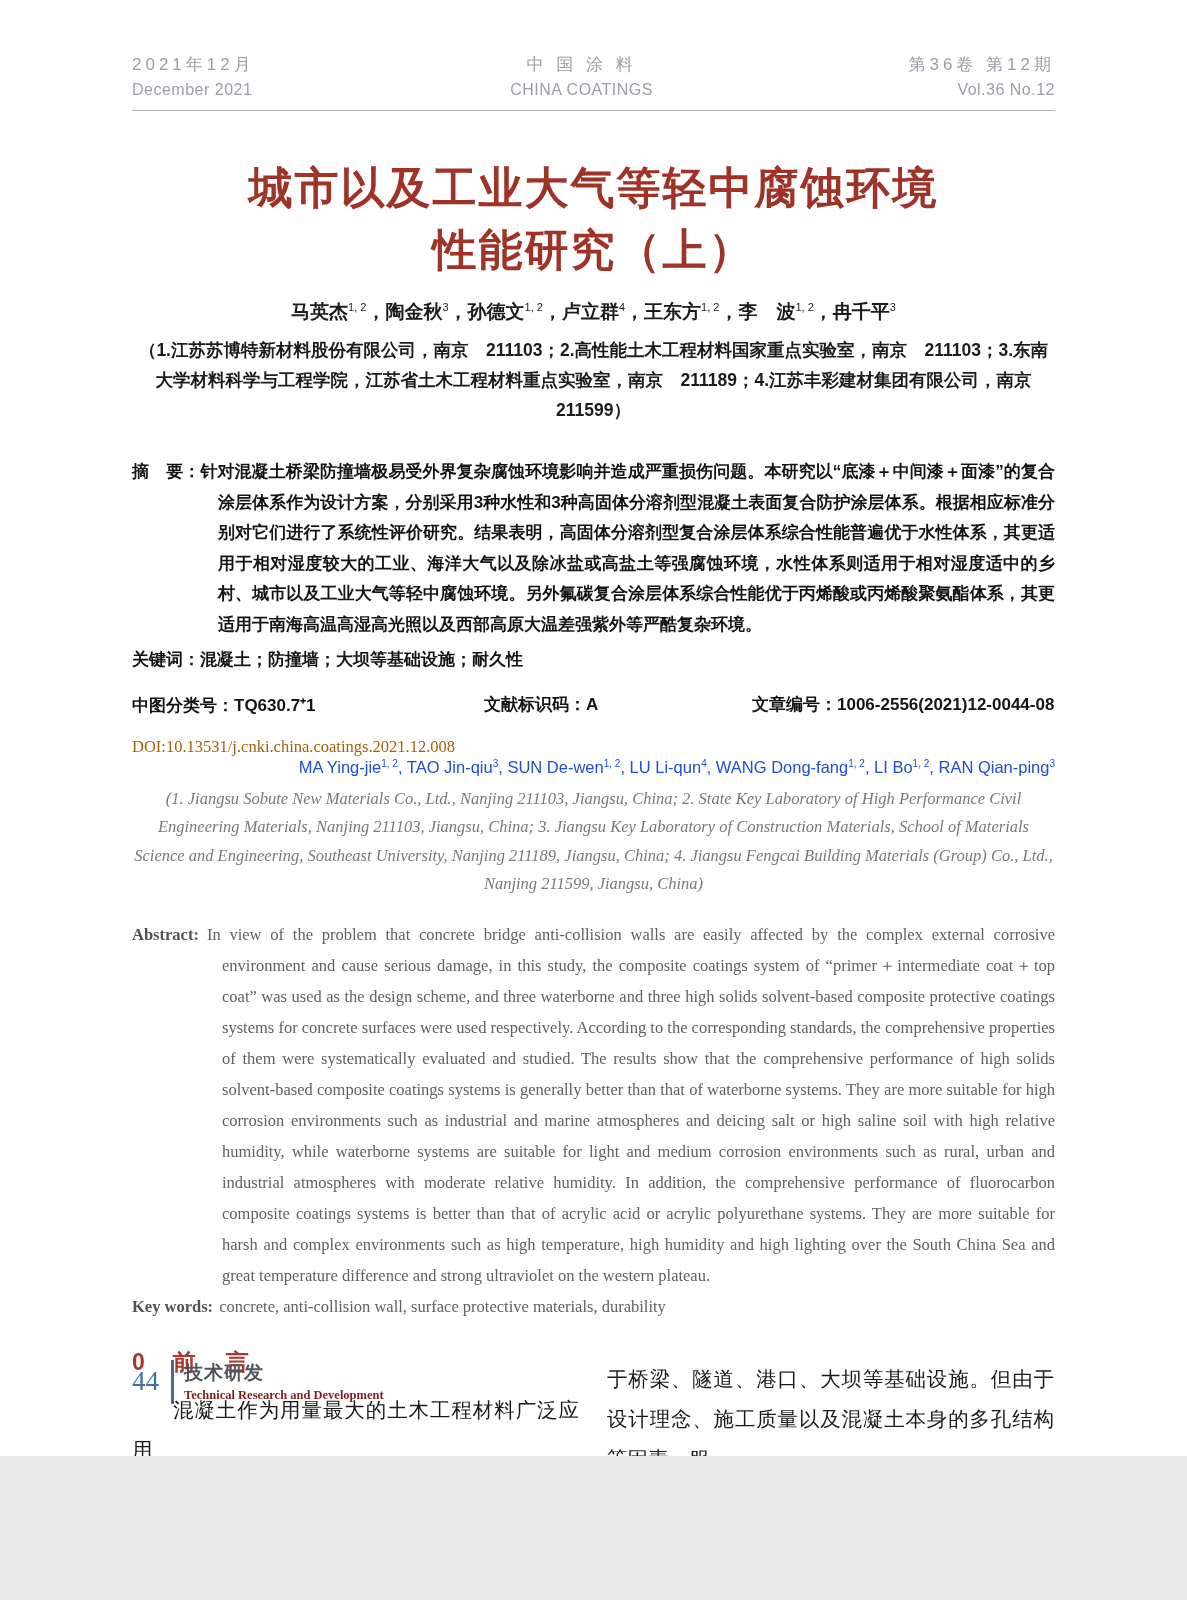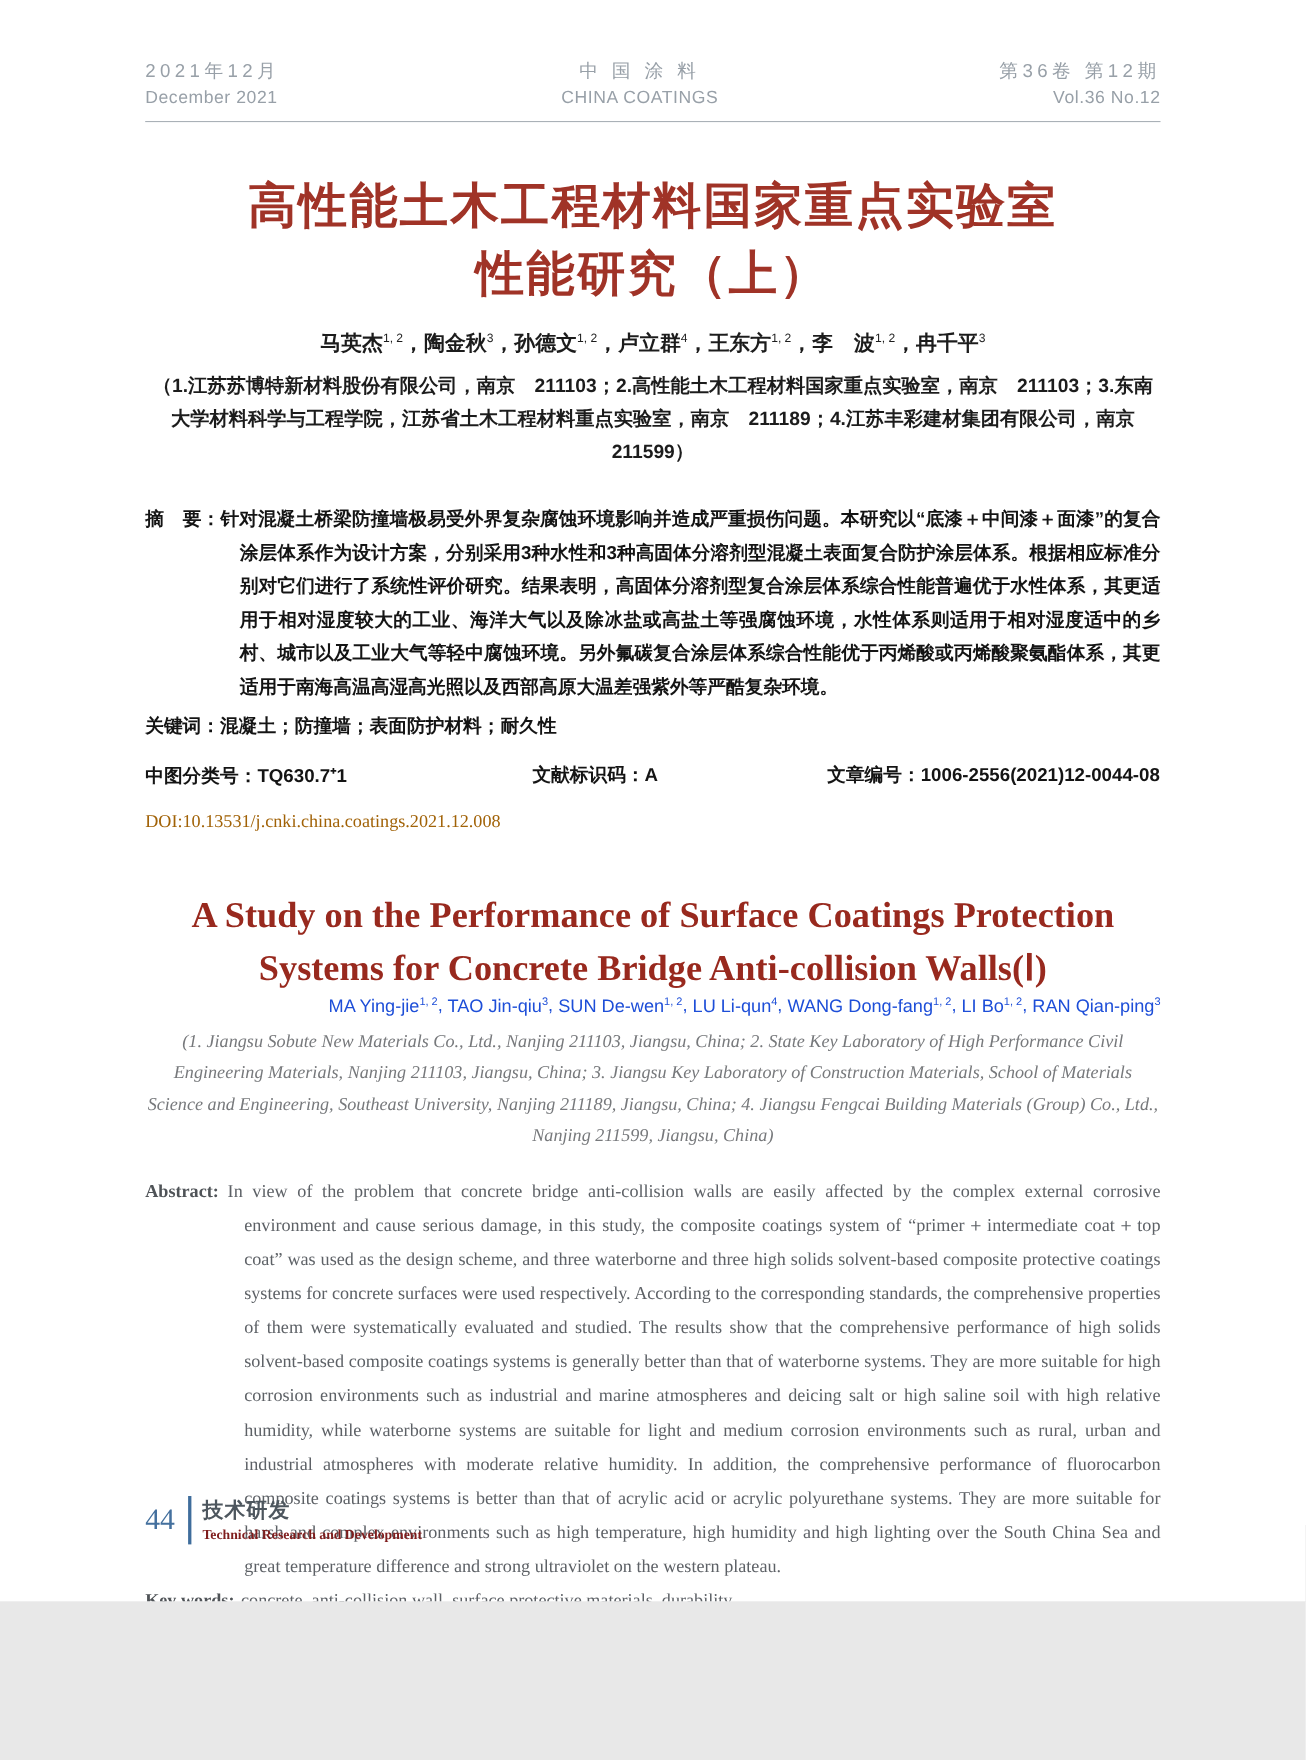--- a/index.html
+++ b/index.html
@@ -128,44 +128,40 @@
         <div class="cn">中 国 涂 料</div>
         <div class="en">CHINA COATINGS</div>
       </div>
       <div class="cell c-right">
         <div class="cn">第36卷 第12期</div>
         <div class="en">Vol.36  No.12</div>
       </div>
     </div>
 
     <div class="title-cn">
-      <div>高性能土木工程材料国家重点实验室</div>
+      <div>城市以及工业大气等轻中腐蚀环境</div>
       <div>性能研究（上）</div>
     </div>
 
     <div class="authors-cn"><span>马英杰<sup>1, 2</sup></span>，<span>陶金秋<sup>3</sup></span>，<span>孙德文<sup>1, 2</sup></span>，<span>卢立群<sup>4</sup></span>，<span>王东方<sup>1, 2</sup></span>，<span>李　波<sup>1, 2</sup></span>，<span>冉千平<sup>3</sup></span></div>
 
     <div class="affil-cn">（1.江苏苏博特新材料股份有限公司，南京　211103；2.高性能土木工程材料国家重点实验室，南京　211103；3.东南大学材料科学与工程学院，江苏省土木工程材料重点实验室，南京　211189；4.江苏丰彩建材集团有限公司，南京　211599）</div>
 
     <p class="abstract-cn"><span class="lbl">摘　要：</span><span>针对混凝土桥梁防撞墙极易受外界复杂腐蚀环境影响并造成严重损伤问题。本研究以“底漆＋中间漆＋面漆”的复合涂层体系作为设计方案，分别采用3种水性和3种高固体分溶剂型混凝土表面复合防护涂层体系。根据相应标准分别对它们进行了系统性评价研究。结果表明，高固体分溶剂型复合涂层体系综合性能普遍优于水性体系，其更适用于相对湿度较大的工业、海洋大气以及除冰盐或高盐土等强腐蚀环境，水性体系则适用于相对湿度适中的乡村、城市以及工业大气等轻中腐蚀环境。另外氟碳复合涂层体系综合性能优于丙烯酸或丙烯酸聚氨酯体系，其更适用于南海高温高湿高光照以及西部高原大温差强紫外等严酷复杂环境。</span></p>
 
-    <div class="keywords-cn"><span>关键词：</span><span>混凝土；防撞墙；表面防护材料；耐久性</span></div>
+    <div class="keywords-cn"><span>关键词：</span><span>混凝土；防撞墙；大坝等基础设施；耐久性</span></div>
 
     <div class="meta-row">
       <span class="m1">中图分类号：TQ630.7⁺1</span>
       <span class="m2">文献标识码：A</span>
       <span class="m3">文章编号：1006-2556(2021)12-0044-08</span>
     </div>
 
     <div class="doi-line">DOI:10.13531/j.cnki.china.coatings.2021.12.008</div>
 
-    <div class="title-en">
-      <div>A Study on the Performance of Surface Coatings Protection</div>
-      <div>Systems for Concrete Bridge Anti-collision Walls(Ⅰ)</div>
-    </div>
 
     <div class="authors-en"><span>MA Ying-jie<sup>1, 2</sup></span>, <span>TAO Jin-qiu<sup>3</sup></span>, <span>SUN De-wen<sup>1, 2</sup></span>, <span>LU Li-qun<sup>4</sup></span>, <span>WANG Dong-fang<sup>1, 2</sup></span>, <span>LI Bo<sup>1, 2</sup></span>, <span>RAN Qian-ping<sup>3</sup></span></div>
 
     <div class="affil-en">(1. Jiangsu Sobute New Materials Co., Ltd., Nanjing 211103, Jiangsu, China; 2. State Key Laboratory of High Performance Civil Engineering Materials, Nanjing 211103, Jiangsu, China; 3. Jiangsu Key Laboratory of Construction Materials, School of Materials Science and Engineering, Southeast University, Nanjing 211189, Jiangsu, China; 4. Jiangsu Fengcai Building Materials (Group) Co., Ltd., Nanjing 211599, Jiangsu, China)</div>
 
     <p class="abstract-en"><span class="lbl">Abstract:</span><span>In view of the problem that concrete bridge anti-collision walls are easily affected by the complex external corrosive environment and cause serious damage, in this study, the composite coatings system of “primer＋intermediate coat＋top coat” was used as the design scheme, and three waterborne and three high solids solvent-based composite protective coatings systems for concrete surfaces were used respectively. According to the corresponding standards, the comprehensive properties of them were systematically evaluated and studied. The results show that the comprehensive performance of high solids solvent-based composite coatings systems is generally better than that of waterborne systems. They are more suitable for high corrosion environments such as industrial and marine atmospheres and deicing salt or high saline soil with high relative humidity, while waterborne systems are suitable for light and medium corrosion environments such as rural, urban and industrial atmospheres with moderate relative humidity. In addition, the comprehensive performance of fluorocarbon composite coatings systems is better than that of acrylic acid or acrylic polyurethane systems. They are more suitable for harsh and complex environments such as high temperature, high humidity and high lighting over the South China Sea and great temperature difference and strong ultraviolet on the western plateau.</span></p>
 
     <div class="keywords-en"><span class="lbl">Key words:</span><span>concrete, anti-collision wall, surface protective materials, durability</span></div>
 
     <div class="body-cols">

